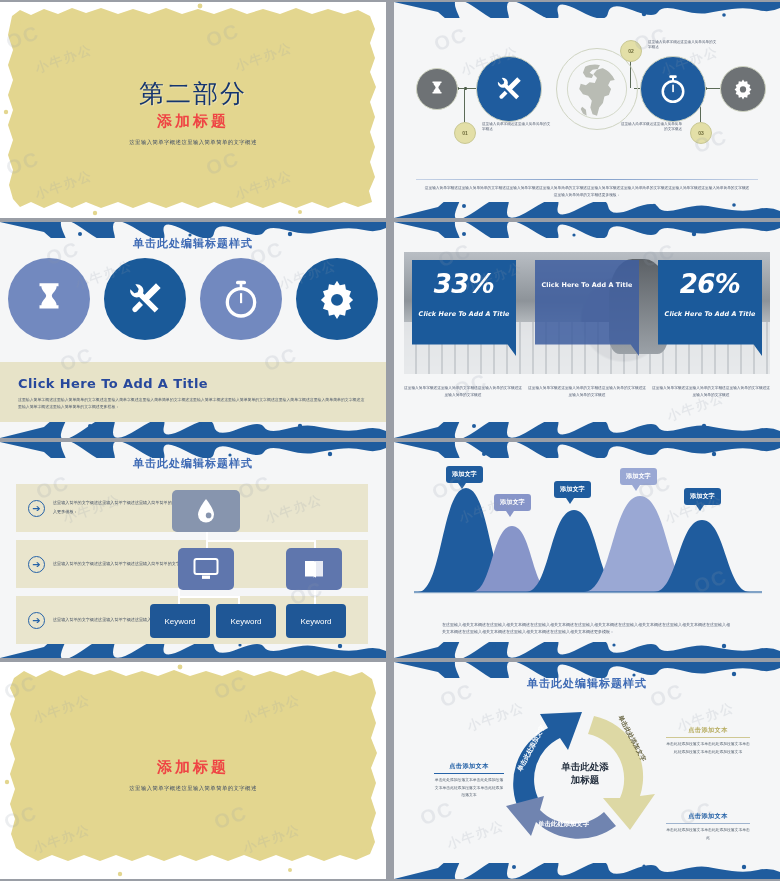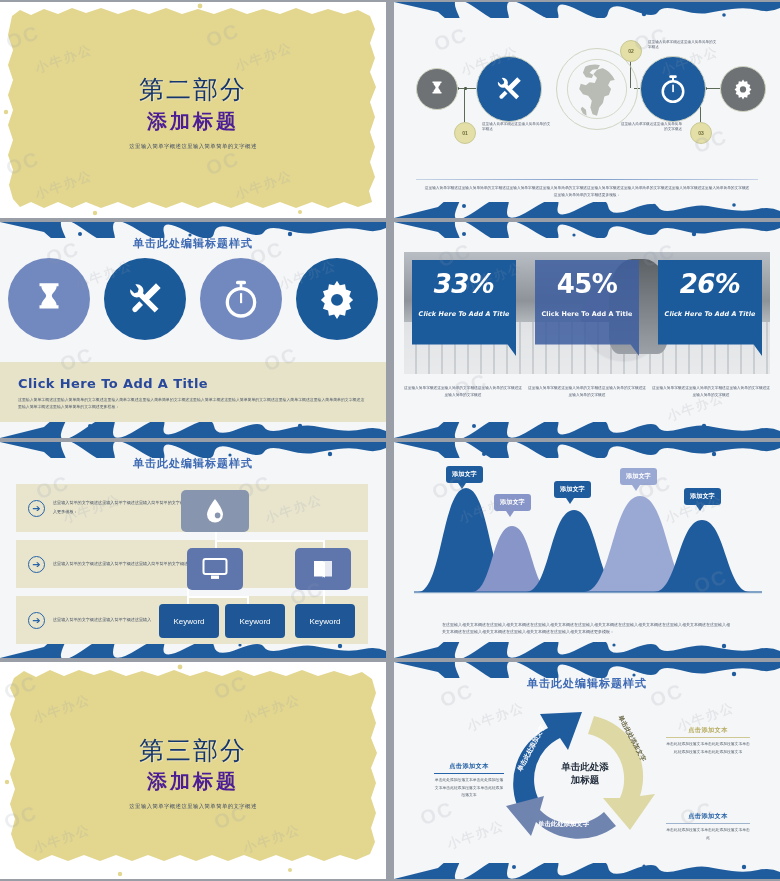--- a/index.html
+++ b/index.html
@@ -38,21 +38,21 @@
     position: absolute; left: 0; right: 0; top: 50%;
     transform: translateY(-46%);
     text-align: center;
   }
   .sec-title {
     font-size: 25px; font-weight: normal; color: #15356e;
     letter-spacing: 2px; line-height: 1.1;
     text-shadow: 1px 1px 0 rgba(255,255,255,.35);
   }
   .sec-sub {
-    font-size: 20px; color: #4c1d95; letter-spacing: 3px;
+    font-size: 15px; color: #ef4444; letter-spacing: 3px;
     margin-top: 4px; font-weight: 600;
   }
   .sec-desc {
     font-size: 5.4px; color: #3c4a63; margin-top: 8px; letter-spacing: .4px;
   }
 
   
   .wm { position: absolute; inset: 0; pointer-events: none; overflow: hidden; opacity: .16; }
   .wm span {
     position: absolute; font-size: 20px; color: #8f9aa8; font-weight: bold;
@@ -133,21 +133,21 @@
   .cap { width: 118px; font-size: 3.7px; line-height: 1.8; color: #49556b; text-align: center; }
 
   
   .bars { position: absolute; left: 16px; top: 42px; width: 352px; }
   .bar { background: #e9e5cd; height: 48px; margin-bottom: 8px; position: relative;
          display: flex; align-items: center; padding-left: 12px; }
   .arrow-ic { width: 17px; height: 17px; border-radius: 50%; border: 1.6px solid #2663a8;
               color: #2663a8; display: flex; align-items: center; justify-content: center;
               font-size: 10px; flex: 0 0 auto; }
   .bar-txt { font-size: 4.1px; line-height: 2.1; color: #3d4a5e; margin-left: 8px; width: 150px; }
-  .org { position: absolute; left: 159px; top: 48px; width: 218px; height: 146px; }
+  .org { position: absolute; left: 150px; top: 48px; width: 218px; height: 146px; }
   .obox { position: absolute; border-radius: 4px; display: flex; align-items: center;
           justify-content: center; color: #fff; }
   .obox.slate { background: #8795ae; }
   .obox.mid { background: #5f76ad; }
   .obox.deep { background: #1f5796; font-size: 8px; }
   .oline { position: absolute; background: #fff; }
 
   
   .chart { position: absolute; left: 14px; right: 14px; top: 24px; height: 130px; }
   .callout { position: absolute; border-radius: 3px; color: #fff; font-size: 6.2px;
@@ -381,21 +381,20 @@
     </div>
 
     <div class="photo"></div>
 
     <div class="ribbons">
       <div class="ribbon r1">
         <div class="pct">33%</div>
         <div class="rlabel">Click Here To Add A Title</div>
       </div>
       <div class="ribbon r2">
-        <div class="pct">45%</div>
         <div class="rlabel">Click Here To Add A Title</div>
       </div>
       <div class="ribbon r3">
         <div class="pct">26%</div>
         <div class="rlabel">Click Here To Add A Title</div>
       </div>
     </div>
 
     <div class="cap-row">
       <div class="cap">这里输入简单字概述这里输入简单的文字概述这里输入简单的文字概述这里输入简单的文字概述</div>
@@ -562,21 +561,20 @@
         <path fill="#e3d68f" d="M14,16 L24,9 L36,15 L50,8 L64,14 L79,8 L94,13 L110,8 L126,14 L142,9 L158,14 L174,8 L190,14 L206,9 L222,14 L238,8 L254,14 L270,9 L286,14 L302,8 L318,14 L334,9 L350,14 L362,10 L372,17 L376,31 L371,46 L376,61 L371,76 L377,91 L371,106 L376,121 L371,136 L376,151 L371,166 L375,180 L370,192 L356,198 L340,193 L324,199 L308,193 L292,199 L276,193 L260,199 L244,193 L228,199 L212,193 L196,199 L180,193 L164,199 L148,193 L132,199 L116,193 L100,199 L84,193 L68,199 L52,193 L38,199 L26,193 L16,186 L11,172 L15,157 L10,142 L15,127 L10,112 L15,97 L10,82 L15,67 L10,52 L15,37 L10,26 Z"></path>
         <circle fill="#e3d68f" cx="20" cy="22" r="3"></circle>
           <circle fill="#e3d68f" cx="364" cy="190" r="3"></circle>
         <circle fill="#e3d68f" cx="180" cy="5" r="2.4"></circle>
           <circle fill="#e3d68f" cx="120" cy="212" r="2.2"></circle>
         <circle fill="#e3d68f" cx="290" cy="208" r="2"></circle>
           <circle fill="#e3d68f" cx="7" cy="120" r="2.2"></circle>
       </svg>
     </div>
     <div class="sec-text">
-      <div class="sec-title">第三部分</div>
       <div class="sec-sub">添加标题</div>
       <div class="sec-desc">这里输入简单字概述这里输入简单简单的文字概述</div>
     </div>
     <div class="wm">
       <span style="left:4px;top:14px;">OC</span>
       <span class="small" style="left:32px;top:38px;">小牛办公</span>
       <span style="left:214px;top:14px;">OC</span>
       <span class="small" style="left:242px;top:38px;">小牛办公</span>
       <span style="left:4px;top:144px;">OC</span>
       <span class="small" style="left:32px;top:168px;">小牛办公</span>

